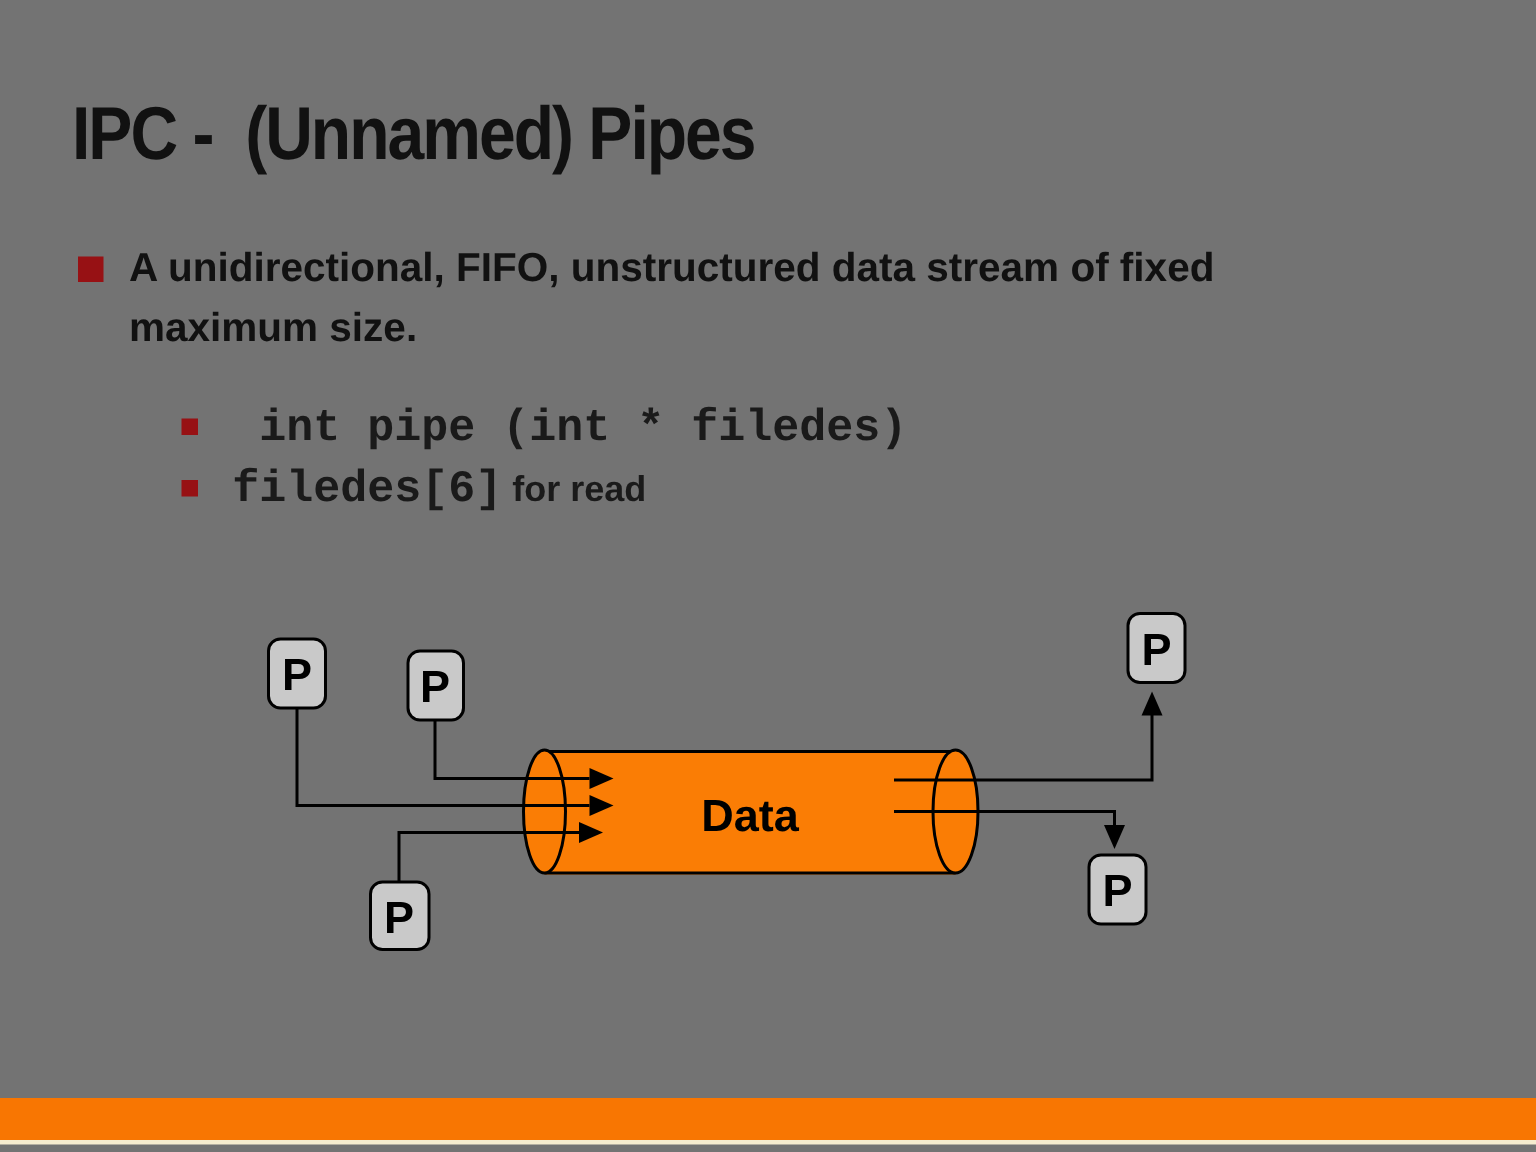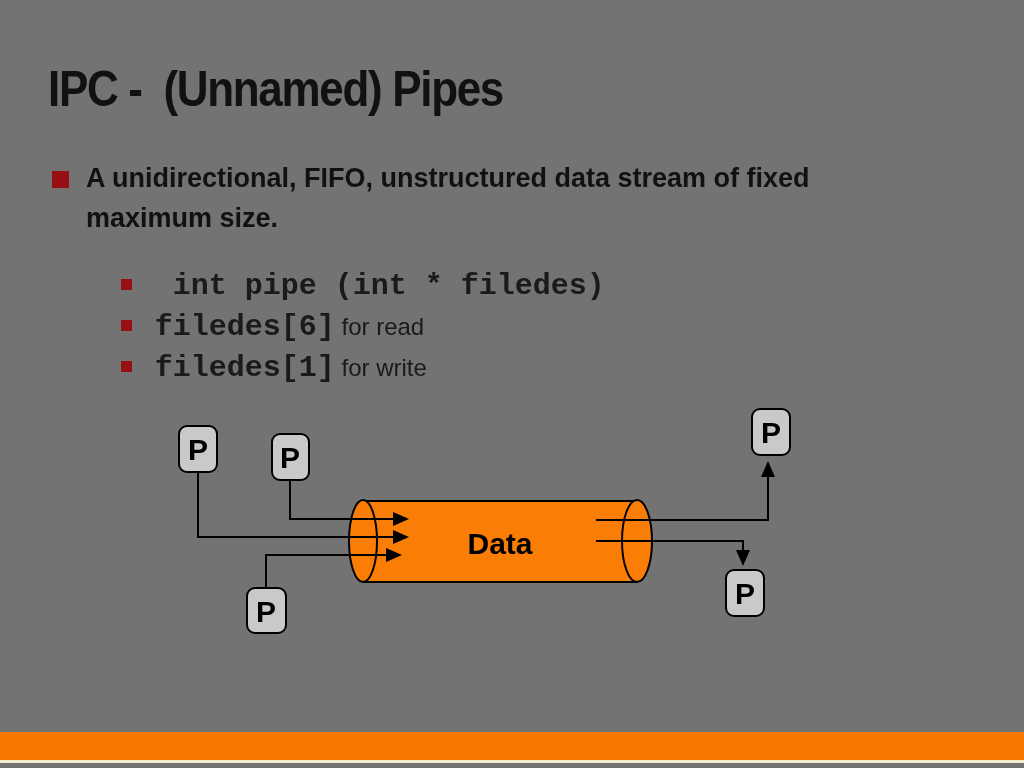--- a/index.html
+++ b/index.html
@@ -32,21 +32,21 @@
   .sub-row{position:absolute;left:103px;height:30px;white-space:pre;}
   .sub-row .sq{
     display:inline-block;width:11px;height:11px;background:#971114;
     vertical-align:middle;margin-right:23px;margin-bottom:4px;
   }
   .code{
     font-family:"Liberation Mono",monospace;font-weight:700;
     font-size:30px;color:#1a1a1a;vertical-align:middle;
   }
   .plain{
-    font-family:"Liberation Sans",sans-serif;font-weight:400;
+    font-family:"Liberation Sans",sans-serif;font-weight:700;
     font-size:24px;color:#1a1a1a;vertical-align:middle;
   }
   .sub-row1{top:251px;}
   .sub-row2{top:292px;}
   .sub-row3{top:333px;}
 
   
   .diagram{position:absolute;left:0;top:0;width:1024px;height:768px;}
 
   
@@ -66,23 +66,20 @@
   </div>
 
   <div class="sub-row sub-row1">
     <span class="sq"></span><span class="code"> int pipe (int * filedes)</span>
   </div>
 
   <div class="sub-row sub-row2">
     <span class="sq"></span><span class="code">filedes[6]</span><span class="plain"> for read</span>
   </div>
 
-  <div class="sub-row sub-row3">
-    <span class="sq"></span><span class="code">filedes[1]</span><span class="plain"> for write</span>
-  </div>
 
   <svg class="diagram" viewBox="0 0 1024 768" xmlns="http://www.w3.org/2000/svg">
 
     <g>
       <rect x="363" y="500" width="274" height="83" fill="#FA7D05"></rect>
       <line x1="363" y1="501" x2="637" y2="501" stroke="#000000" stroke-width="2"></line>
       <line x1="363" y1="582" x2="637" y2="582" stroke="#000000" stroke-width="2"></line>
       <ellipse cx="637" cy="541" rx="15" ry="41" fill="#FA7D05" stroke="#000000" stroke-width="2"></ellipse>
       <ellipse cx="363" cy="541" rx="14" ry="41" fill="#FA7D05" stroke="#000000" stroke-width="2"></ellipse>
     </g>

